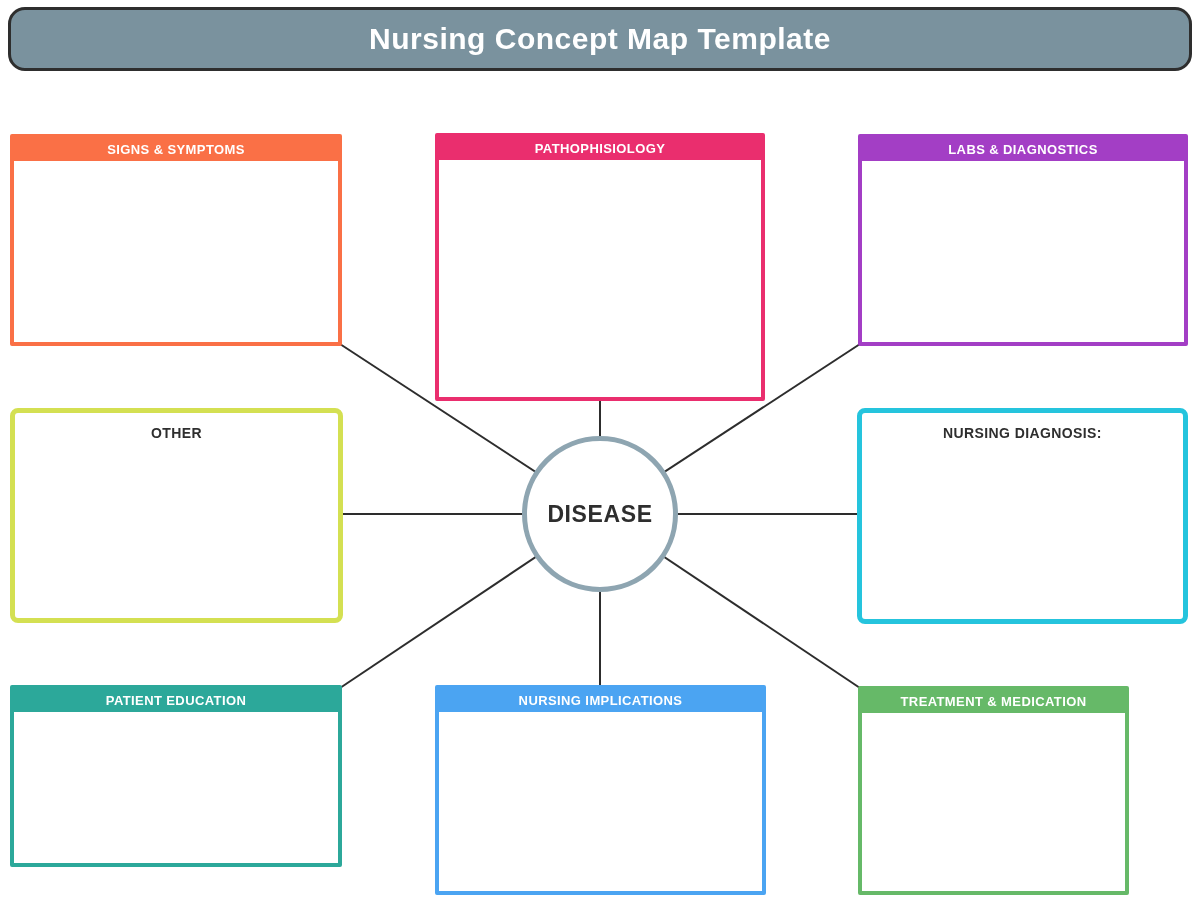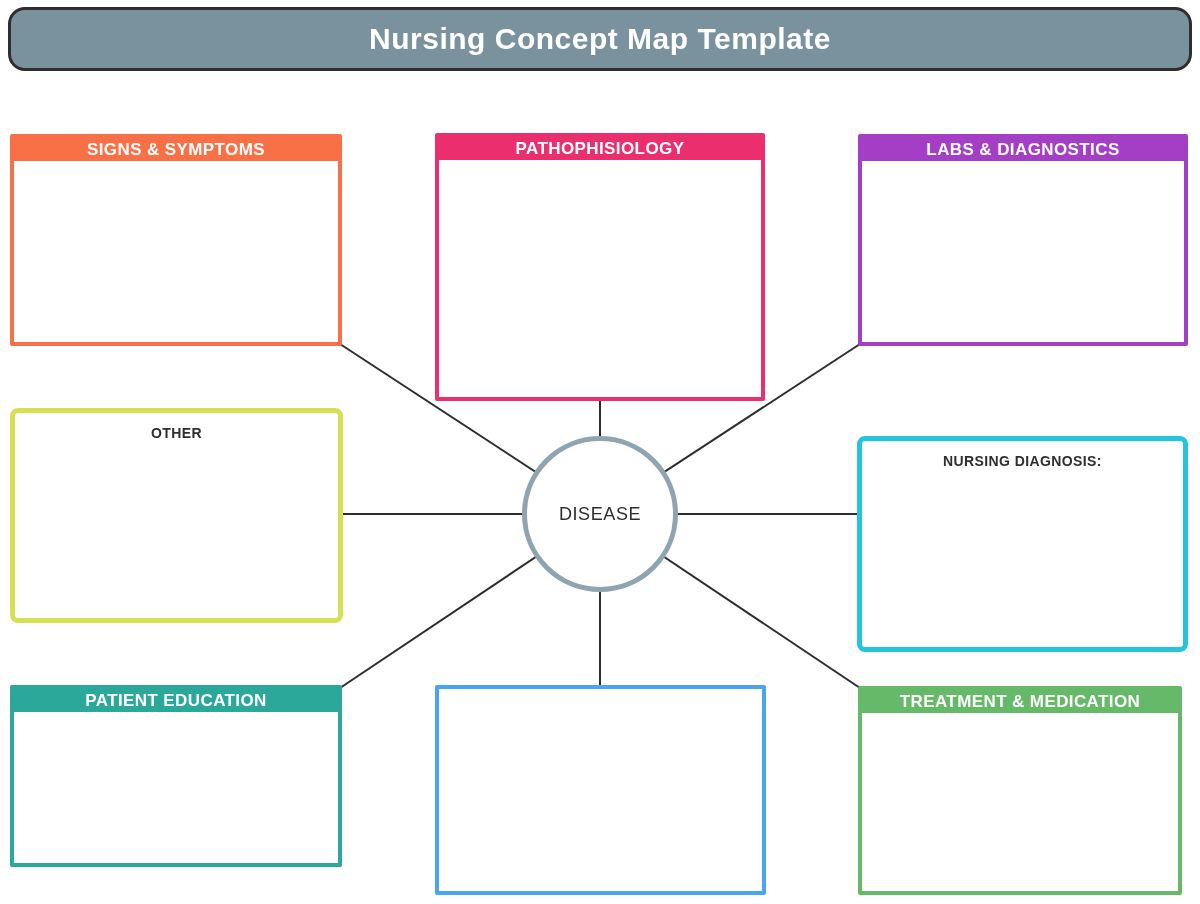--- a/index.html
+++ b/index.html
@@ -28,57 +28,57 @@
   }
 
   
   .box { position: absolute; background: #ffffff; z-index: 2; }
   .bar-box { border: 4px solid; border-radius: 2px; display: flex; flex-direction: column; }
   .box-bar {
     height: 23px; flex: 0 0 23px;
     display: flex; align-items: center; justify-content: center;
   }
   .box-bar .box-title {
-    color: #ffffff; font-size: 17px; font-weight: bold; letter-spacing: 0.4px;
+    color: #ffffff; font-size: 13px; font-weight: bold; letter-spacing: 0.4px;
     white-space: nowrap;
   }
   .box-body { flex: 1 1 auto; background: #ffffff; }
 
   
   .round-box {
     border: 5px solid; border-radius: 8px;
     display: flex; flex-direction: column; align-items: center;
   }
   .round-box .box-title {
     margin-top: 12px;
     color: #2e2e2e; font-size: 14px; font-weight: bold; letter-spacing: 0.4px;
     white-space: nowrap;
   }
 
   
   .pos-signs        { left: 10px;  top: 134px; width: 332px; height: 212px; }
   .pos-patho        { left: 435px; top: 133px; width: 330px; height: 268px; }
   .pos-labs         { left: 858px; top: 134px; width: 330px; height: 212px; }
   .pos-other        { left: 10px;  top: 408px; width: 333px; height: 215px; }
-  .pos-diagnosis    { left: 857px; top: 408px; width: 331px; height: 216px; margin-top: 28px; }
+  .pos-diagnosis    { left: 857px; top: 408px; width: 331px; height: 216px; }
   .pos-patient-ed   { left: 10px;  top: 685px; width: 332px; height: 182px; }
   .pos-implications { left: 435px; top: 685px; width: 331px; height: 210px; }
-  .pos-treatment    { left: 858px; top: 686px; width: 324px; height: 209px; }
+  .pos-treatment    { left: 858px; top: 686px; width: 271px; height: 209px; }
 
   
   .disease-circle {
     position: absolute; left: 522px; top: 436px;
     width: 156px; height: 156px;
     background: #ffffff;
     border: 5px solid #8ea5b1; border-radius: 50%;
     display: flex; align-items: center; justify-content: center;
     z-index: 2;
   }
   .disease-circle .disease-label {
-    color: #2e2e2e; font-size: 18px; font-weight: normal; letter-spacing: 0.6px;
+    color: #2e2e2e; font-size: 23px; font-weight: bold; letter-spacing: 0.6px;
   }
 </style>
 </head>
 <body>
 
 <div class="canvas">
 
   <svg id="connectors" width="1200" height="904">
     <g stroke="#2d2d2d" stroke-width="2">
       <line x1="600" y1="514" x2="340" y2="344"></line>
@@ -130,20 +130,23 @@
   </div>
 
   <div class="box bar-box pos-patient-ed" style="border-color: rgb(44, 168, 154);">
     <div class="box-bar" style="background-color: rgb(44, 168, 154);">
       <span class="box-title">PATIENT EDUCATION</span>
     </div>
     <div class="box-body"></div>
   </div>
 
   <div class="box bar-box pos-implications" style="border-color: rgb(75, 164, 242);">
+    <div class="box-bar" style="background-color: rgb(75, 164, 242);">
+      <span class="box-title">NURSING IMPLICATIONS</span>
+    </div>
     <div class="box-body"></div>
   </div>
 
   <div class="box bar-box pos-treatment" style="border-color: rgb(102, 185, 104);">
     <div class="box-bar" style="background-color: rgb(102, 185, 104);">
       <span class="box-title">TREATMENT &amp; MEDICATION</span>
     </div>
     <div class="box-body"></div>
   </div>
 

